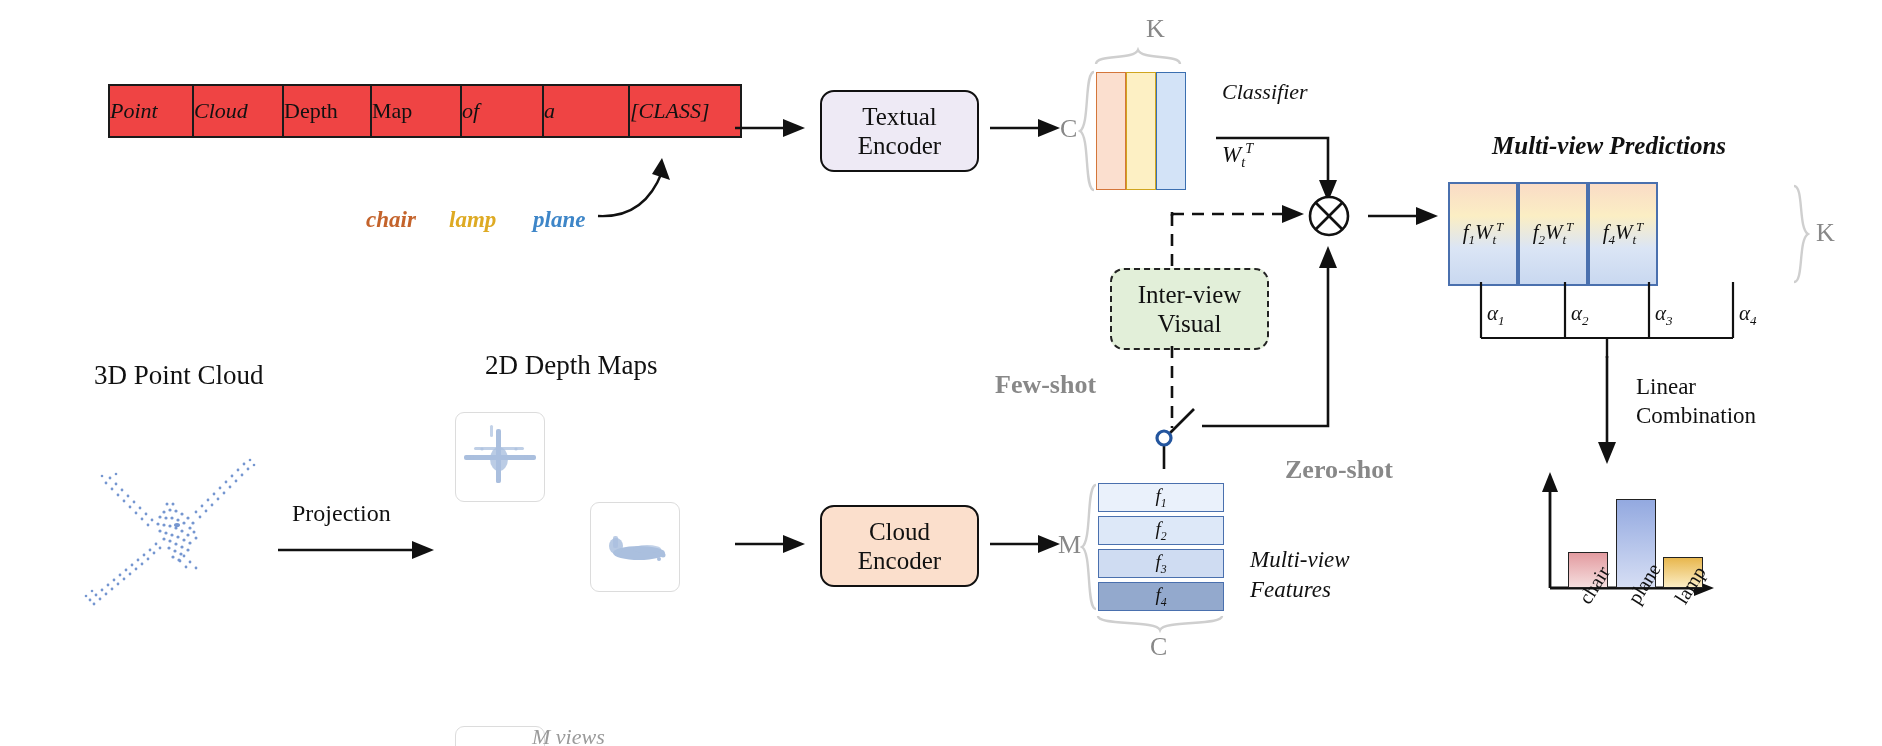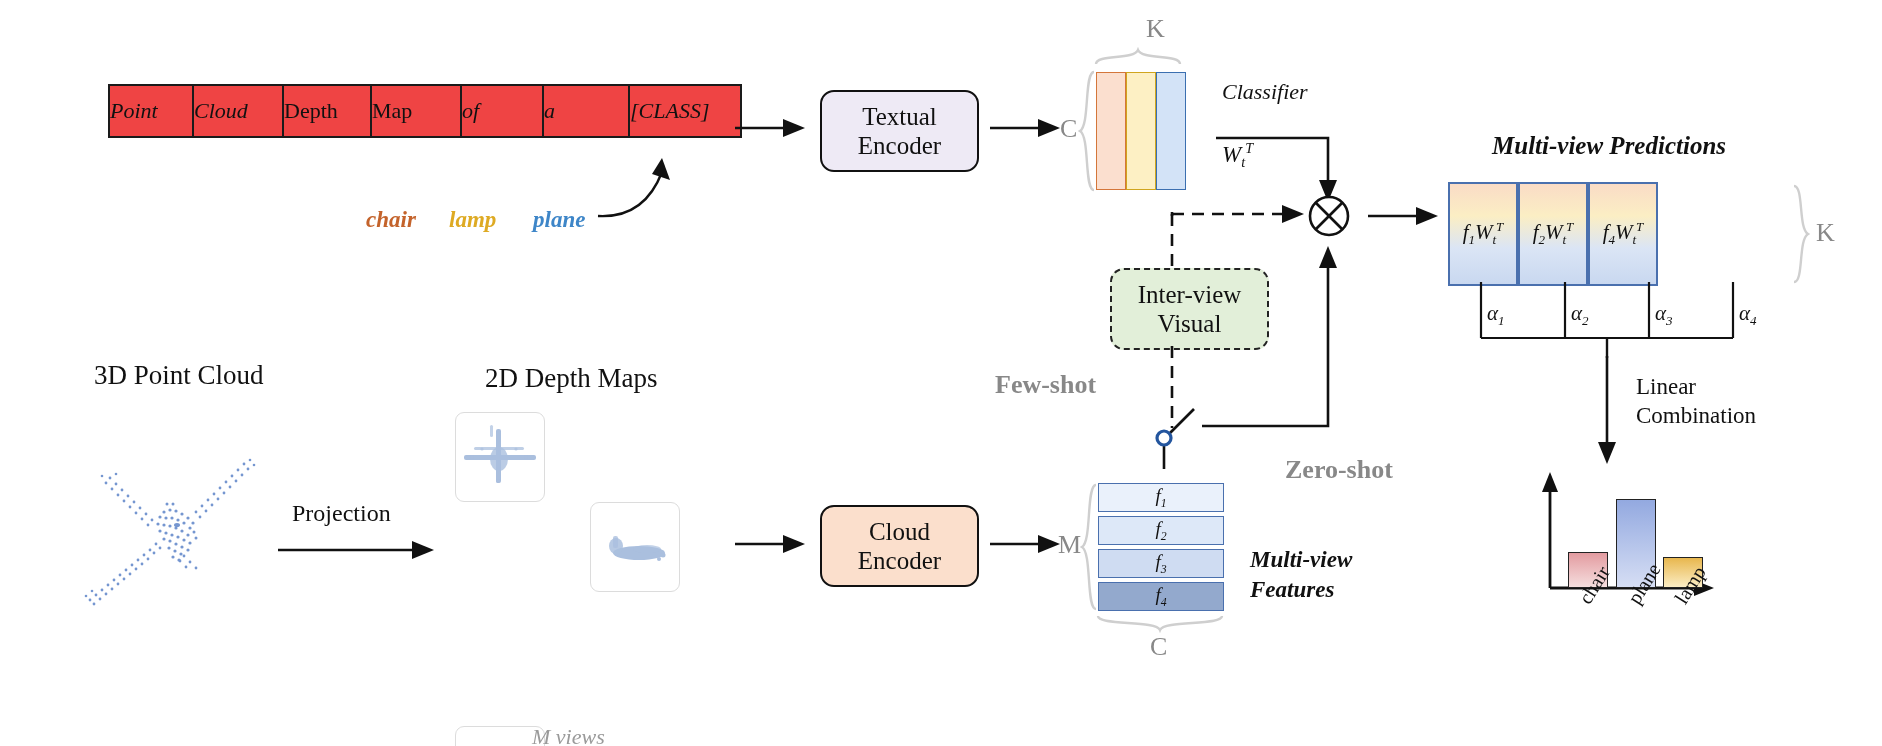--- a/index.html
+++ b/index.html
@@ -308,21 +308,21 @@
     </g>
   </g>
 </svg>
 
 <div class="abs" style="left:292px;top:500px;font-size:24px;">Projection</div>
 <svg class="abs" style="left:278px;top:540px;" width="160" height="20">
   <line x1="0" y1="10" x2="138" y2="10" stroke="#111" stroke-width="2.6"></line>
   <polygon points="156,10 134,19 134,1" fill="#111"></polygon>
 </svg>
 
-<div class="abs heading" style="left:485px;top:363px;">2D Depth Maps</div>
+<div class="abs heading" style="left:485px;top:350px;">2D Depth Maps</div>
 
 <div class="abs dmtile" style="left:455px;top:412px;">
   <svg width="88" height="88">
     <g fill="#aabfde">
       <rect x="40" y="16" width="5" height="54" rx="2"></rect>
       <rect x="8" y="42" width="72" height="5" rx="2"></rect>
       <rect x="18" y="34" width="50" height="3" rx="1.5" opacity=".75"></rect>
       <rect x="34" y="12" width="3" height="12" rx="1.5" opacity=".7"></rect>
       <ellipse cx="43" cy="46" rx="9" ry="12" opacity=".8"></ellipse>
       <circle cx="16" cy="44" r="2"></circle>
@@ -399,21 +399,21 @@
     <span class="mathi"><span>f</span><sub>4</sub></span>
   </div>
 </div>
 
 <svg class="abs" style="left:1096px;top:614px;" width="130" height="18">
   <path d="M2 2 C 2 12 60 6 64 16 C 68 6 126 12 126 2" stroke="#cfcfcf" stroke-width="2.4" fill="none"></path>
 </svg>
 
 <div class="abs big-grey" style="left:1150px;top:632px;">C</div>
 
-<div class="abs mathi" style="left:1250px;top:545px;font-size:23px;font-weight:700;line-height:1.3;">
+<div class="abs mathi" style="left:1250px;top:545px;font-size:23px;font-weight:400;line-height:1.3;">
   <span>Multi-view</span><br>
   <span>Features</span>
 </div>
 
 <div class="abs mathi" style="left:1492px;top:132px;font-size:25px;font-weight:600;">Multi-view Predictions</div>
 
 <div class="abs" style="left:1448px;top:182px;display:flex;">
   <div class="pred">
     <span class="mathi"><span>f</span><sub>1</sub><span>W</span><sub>t</sub><sup>T</sup></span>
   </div>

